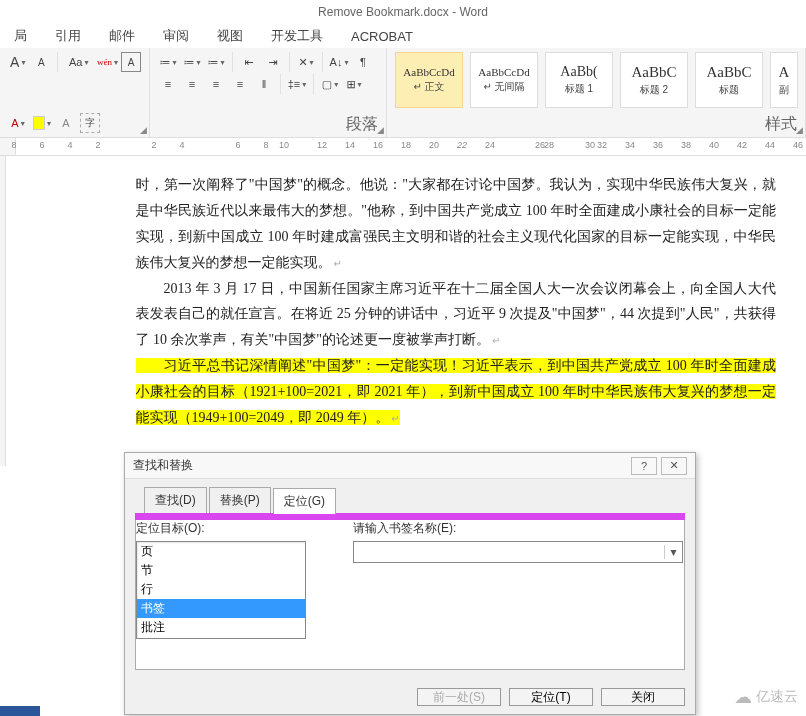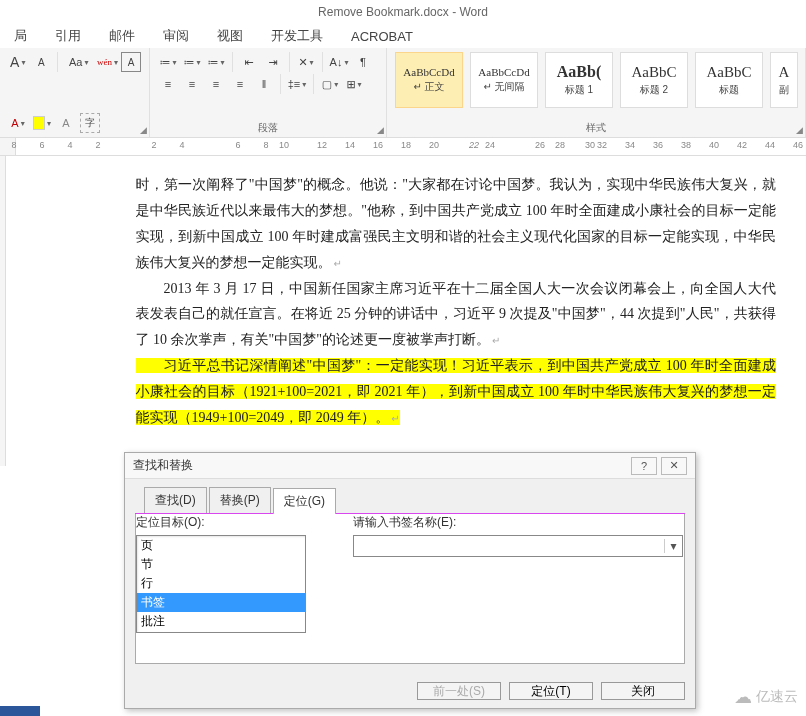--- a/index.html
+++ b/index.html
@@ -2,21 +2,21 @@
 <html><head>
 <meta charset="utf-8">
 <style>
   * { box-sizing: border-box; margin: 0; padding: 0; }
   body { font-family: "Microsoft YaHei", "Segoe UI", Tahoma, sans-serif; font-size: 12px; background: #fff; width: 806px; height: 716px; overflow: hidden; position: relative; }
   .titlebar { background: #fff; height: 24px; display: flex; align-items: center; justify-content: center; color: #666; font-size: 12px; border-bottom: 0; }
   .ribbon-tabs { display: flex; height: 24px; align-items: center; padding-left: 0; background: #fff; }
   .ribbon-tabs span { padding: 0 14px; color: #444; cursor: pointer; font-size: 13px; }
   .ribbon { display: flex; background: #f5f5f5; border-bottom: 1px solid #ddd; height: 90px; position: relative; }
   .ribbon-group { border-right: 1px solid #e0e0e0; padding: 4px 8px 2px 8px; display: flex; flex-direction: column; justify-content: space-between; }
-  .ribbon-group-label { text-align: center; color: #666; font-size: 10px; margin-top: auto; padding-top: 2px; }
+  .ribbon-group-label { text-align: right; color: #666; font-size: 16px; margin-top: auto; padding-top: 2px; }
   .ribbon-row { display: flex; align-items: center; gap: 4px; margin-bottom: 2px; }
   .btn-small { width: 20px; height: 20px; display: inline-flex; align-items: center; justify-content: center; color: #444; font-size: 11px; border: 1px solid transparent; }
   .btn-drop { width: 30px; }
   .sep-v { width: 1px; height: 20px; background: #e0e0e0; margin: 0 2px; }
   .style-gallery { display: flex; align-items: center; gap: 8px; }
   .style-item { width: 68px; height: 56px; border: 1px solid #ddd; margin-right: -1px; background: #fff; display: flex; flex-direction: column; align-items: center; justify-content: center; gap: 2px; }
   .style-item.active { border-color: #fbd58b; background: #fdeeb3; }
   .style-preview { font-family: "Times New Roman", serif; color: #333; }
   .style-name { font-size: 10px; color: #444; }
   .ruler { height: 18px; background: #fff; border-bottom: 1px solid #ddd; position: relative; display:flex; overflow:hidden;}
@@ -28,21 +28,21 @@
   .page { padding: 16px 30px 16px 130px; line-height: 1.85; font-size: 14px; color: #222; font-family: "SimSun","宋体",serif; }
   .page p { text-align: justify; }
   .para-mark::after{content:"↵";color:#aaa;font-size:10px;margin-left:2px;}
   .highlight { background: #ffff00; }
   .indent { text-indent: 2em; }
   .dialog { position: absolute; left: 124px; top: 452px; width: 572px; background: #f0f0f0; border: 1px solid #aaa; box-shadow: 2px 2px 6px rgba(0,0,0,0.25); }
   .dialog-titlebar { height: 26px; display: flex; align-items: center; padding: 0 8px; font-size: 12px; color: #333; background:#f8f8f8;border-bottom:1px solid #ddd;}
   .dialog-titlebar .spacer { flex: 1; }
   .dlg-btn { border: 1px solid #bbb; background: #f8f8f8; width: 26px; height: 18px; margin-left: 4px; font-size: 11px; display: inline-flex; align-items: center; justify-content: center; color:#555;}
   .dlg-body { padding: 8px 10px 10px 10px; }
-  .tabs { display: flex; border-bottom: 1px solid #d946ef; padding-left: 9px; }
+  .tabs { display: flex; border-bottom: 7px solid #d946ef; padding-left: 9px; }
   .tab { padding: 4px 10px; border: 1px solid #aaa; border-bottom: none; margin-right: 2px; background: #f0f0f0; font-size: 12px; color:#333;}
   .tab.active { background: #fff; position: relative; top: 1px; }
   .tab-panel { background: #fff; border: 1px solid #aaa; border-top: none; min-height: 150px; }
   .field-col { display: flex; gap: 18px; }
   .col { display: flex; flex-direction: column; }
   .lbl { font-size: 12px; margin-bottom: 4px; color:#333;}
   .listbox { width: 170px; height: 98px; border: 1px solid #888; background: #fff; font-size: 12px; overflow-y: scroll; box-shadow: inset 1px 1px 2px rgba(0,0,0,0.1);}
   .listbox div { padding: 1px 4px; }
   .listbox .selected { background: #3399ff; color: #fff; }
   .combo { width: 330px; height: 22px; border: 1px solid #888; background: #fff; display: flex; align-items: center; }
@@ -131,21 +131,21 @@
     <div class="style-gallery">
       <div class="style-item active">
         <div class="style-preview" style="font-size:11px;">AaBbCcDd</div>
         <div class="style-name">↵ 正文</div>
       </div>
       <div class="style-item">
         <div class="style-preview" style="font-size:11px;">AaBbCcDd</div>
         <div class="style-name">↵ 无间隔</div>
       </div>
       <div class="style-item">
-        <div class="style-preview" style="font-size:16px;font-weight:bold;">AaBb(</div>
+        <div class="style-preview" style="font-size:14px;font-weight:normal;">AaBb(</div>
         <div class="style-name">标题 1</div>
       </div>
       <div class="style-item">
         <div class="style-preview" style="font-size:15px;">AaBbC</div>
         <div class="style-name">标题 2</div>
       </div>
       <div class="style-item">
         <div class="style-preview" style="font-size:15px;">AaBbC</div>
         <div class="style-name">标题</div>
       </div>
@@ -171,24 +171,24 @@
       <span class="num" style="left: 166px;">4</span>
       <span class="num" style="left: 194px;"></span>
       <span class="num" style="left: 222px;">6</span>
       <span class="num" style="left: 250px;">8</span>
       <span class="num" style="left: 268px;">10</span>
       <span class="num" style="left: 306px;">12</span>
       <span class="num" style="left: 334px;">14</span>
       <span class="num" style="left: 362px;">16</span>
       <span class="num" style="left: 390px;">18</span>
       <span class="num" style="left: 418px;">20</span>
-      <span class="num" style="left: 458px; font-style: italic;">22</span>
+      <span class="num" style="left: 446px; font-style: italic;">22</span>
       <span class="num" style="left: 474px;">24</span>
       <span class="num" style="left: 524px;">26</span>
-      <span class="num" style="left: 544px;">28</span>
+      <span class="num" style="left: 533px;">28</span>
       <span class="num" style="left: 546px; margin-left: 28px;">30</span>
       <span class="num" style="left: 586px;">32</span>
       <span class="num" style="left: 614px;">34</span>
       <span class="num" style="left: 642px;">36</span>
       <span class="num" style="left: 670px;">38</span>
       <span class="num" style="left: 698px;">40</span>
       <span class="num" style="left: 726px;">42</span>
       <span class="num" style="left: 754px; text-align: right;">44</span>
       <span class="num" style="left: 782px;">46</span>
     </div>

